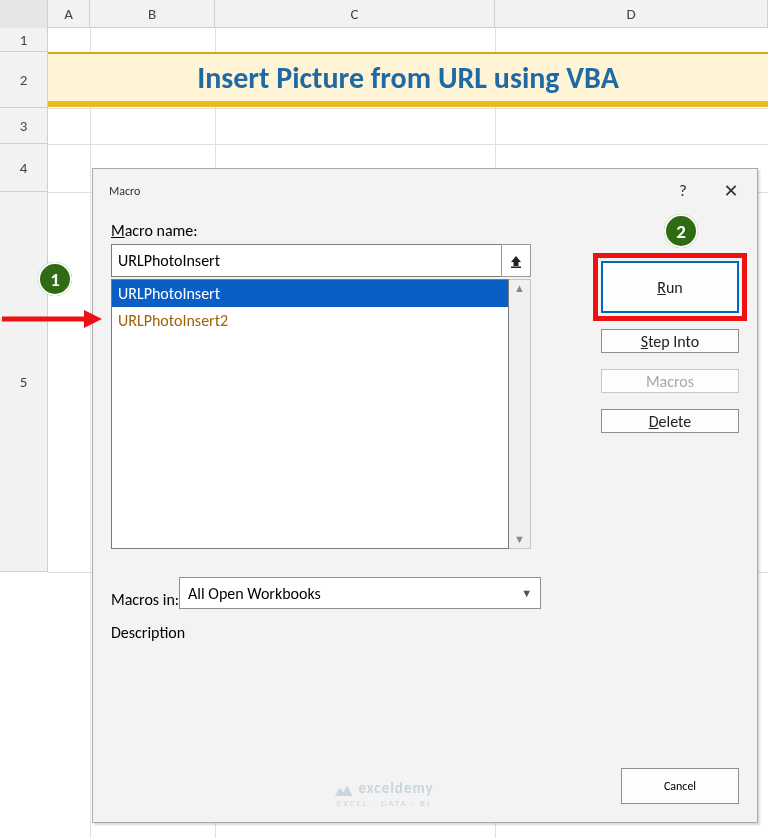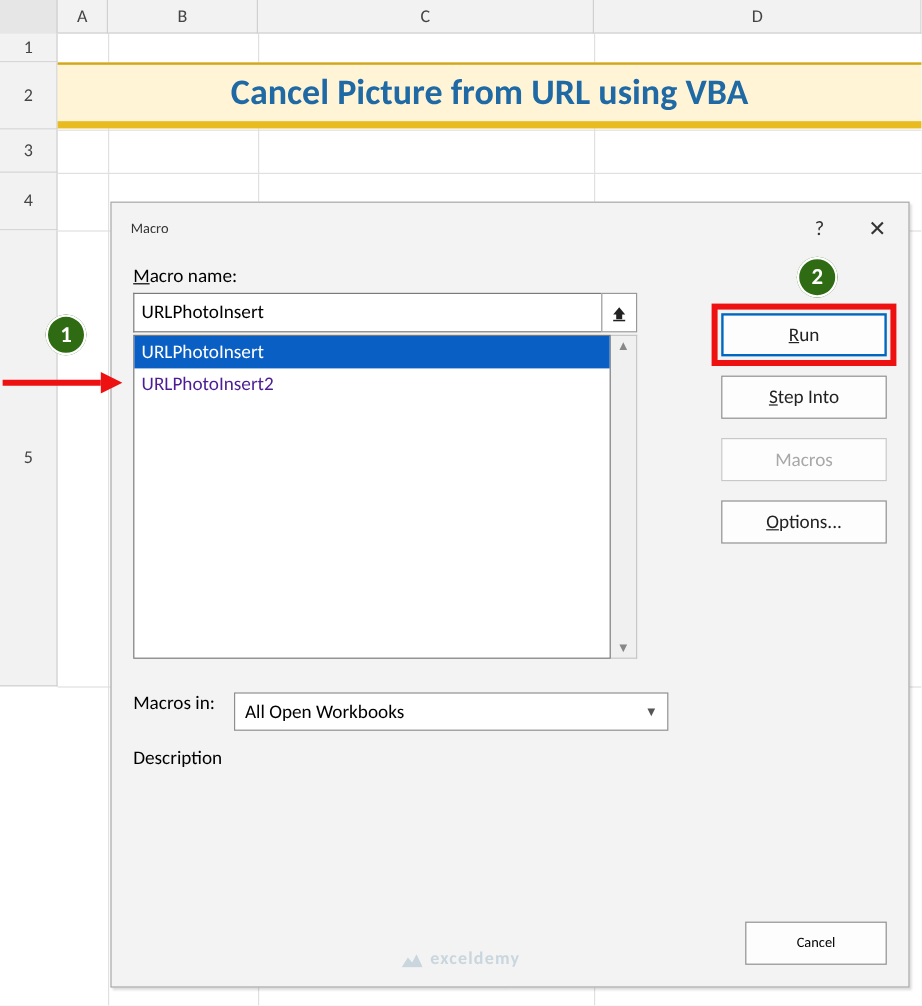--- a/index.html
+++ b/index.html
@@ -29,34 +29,34 @@
   .lbl { font-size:16px; color:#000000; margin-bottom:4px; }
   .lbl u { text-decoration:underline; }
 
   .name-row { display:flex; gap:0; align-items:stretch; margin-bottom:2px; }
   .name-input { flex:1; height:33px; border:1px solid #7a7a7a; border-right:none; background:#fff; font-size:16px; padding:0 6px; outline:none; }
   .name-input::selection { background:#cde8ff; }
   .name-up-btn { width:30px; height:33px; border:1px solid #999; background:#fff; display:flex; align-items:center; justify-content:center; }
 
   .macro-list-wrap { display:flex; height:270px; margin-bottom:28px; }
   .macro-list { flex:1; border:1px solid #7a7a7a; background:#fff; position:relative; font-size:16px; }
-  .list-item { padding:4px 6px; color:#4c1d95; cursor:default; }
+  .list-item { padding:4px 6px; color:#a16207; cursor:default; }
   .list-item.selected { background:#0a5fc4; color:#fff; }
   .scroll-col { width:22px; border:1px solid #c7c7c7; border-left:none; background:#f0f0f0; display:flex; flex-direction:column; justify-content:space-between; align-items:center; padding:2px 0; }
   .scroll-arrow { font-size:11px; color:#888; }
 
   .btn-col { position:absolute; top:92px; right:18px; width:138px; display:flex; flex-direction:column; gap:16px; }
-  .btn { height:36px; border:1px solid #8f8f8f; background:#fdfdfd; font-size:16px; color:#222; display:flex; align-items:center; justify-content:center; cursor:pointer; }
-  .btn.accent { border:2px solid #0067c0; height:36px; }
+  .btn { height:24px; border:1px solid #8f8f8f; background:#fdfdfd; font-size:16px; color:#222; display:flex; align-items:center; justify-content:center; cursor:pointer; }
+  .btn.accent { border:2px solid #0067c0; height:52px; }
   .btn.disabled { color:#a8a8a8; border-color:#c8c8c8; }
 
   .run-highlight { border:5px solid #e11; padding:3px; margin:-8px; }
 
   .lower { margin-top:0; }
-  .row-inline { display:flex; align-items:flex-start; gap:16px; margin:4px 0 14px 0; }
+  .row-inline { display:flex; align-items:flex-end; gap:0; margin:4px 0 14px 0; }
   .select-box { flex:0 0 362px; height:32px; border:1px solid #8f8f8f; background:#fff; font-size:16px; padding:0 8px; display:flex; align-items:center; justify-content:space-between; }
   .chev { font-size:11px; color:#555; }
 
   .cancel-btn { position:absolute; right:18px; bottom:18px; width:118px; height:36px; border:1px solid #8f8f8f; background:#fdfdfd; font-size:12px; display:flex; align-items:center; justify-content:center; }
 
   
   .badge { position:absolute; width:34px; height:34px; border-radius:50%; background:#2e6b13; color:#fff; font-size:19px; font-weight:700; display:flex; align-items:center; justify-content:center; box-shadow:0 0 0 2px #fff inset; }
   .arrow-red { position:absolute; }
 
   .watermark { position:absolute; left:0; right:0; bottom:30px; text-align:center; font-size:15px; color:#c9d6de; font-weight:600; letter-spacing:1px; }
@@ -86,21 +86,21 @@
   <div class="grid-line-v" style="left:42px"></div>
   <div class="grid-line-v" style="left:167px"></div>
   <div class="grid-line-v" style="left:447px"></div>
   <div class="grid-line-h" style="top:24px"></div>
   <div class="grid-line-h" style="top:80px"></div>
   <div class="grid-line-h" style="top:116px"></div>
   <div class="grid-line-h" style="top:164px"></div>
   <div class="grid-line-h" style="top:544px"></div>
 </div>
 
-<div class="title-cell">Cancel Picture from URL using VBA</div>
+<div class="title-cell">Insert Picture from URL using VBA</div>
 
 <div class="dialog">
   <div class="dlg-titlebar">
     <span class="dlg-title">Macro</span>
     <span class="dlg-help">?</span>
     <span class="dlg-close">✕</span>
   </div>
 
   <div class="dlg-body">
     <div class="lbl"><u>M</u><span>acro name:</span></div>
@@ -143,29 +143,30 @@
     <div class="run-highlight">
       <div class="btn accent">
           <span><u>R</u><span>un</span></span>
         </div>
     </div>
     <div class="btn">
         <span><u>S</u><span>tep Into</span></span>
       </div>
     <div class="btn disabled">Macros</div>
     <div class="btn">
-        <span><u>O</u><span>ptions...</span></span>
+        <span><u>D</u><span>elete</span></span>
       </div>
   </div>
 
   <div class="cancel-btn">Cancel</div>
 </div>
 
 <div class="badge" style="top:262px; left:38px;">1</div>
 <svg class="arrow-red" style="top:310px; left:2px;" width="100" height="18">
   <line x1="0" y1="9" x2="82" y2="9" stroke="#e11" stroke-width="5"></line>
   <polygon points="82,0 100,9 82,18" fill="#e11"></polygon>
 </svg>
 <div class="badge" style="top:214px; left:664px;">2</div>
 
 <div class="watermark">
   <span class="wm-icon"></span><span>exceldemy</span>
+  <small>EXCEL · DATA · BI</small>
 </div>
 
 </body></html>

